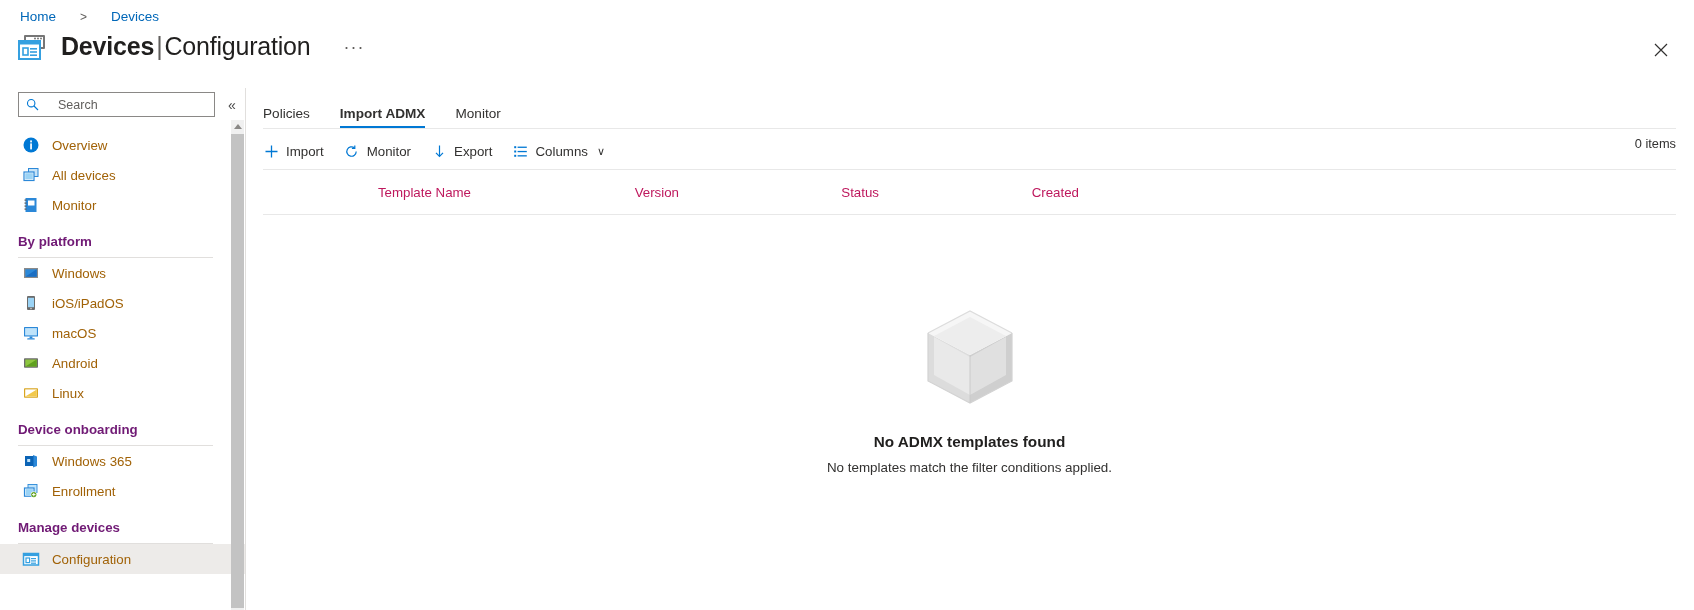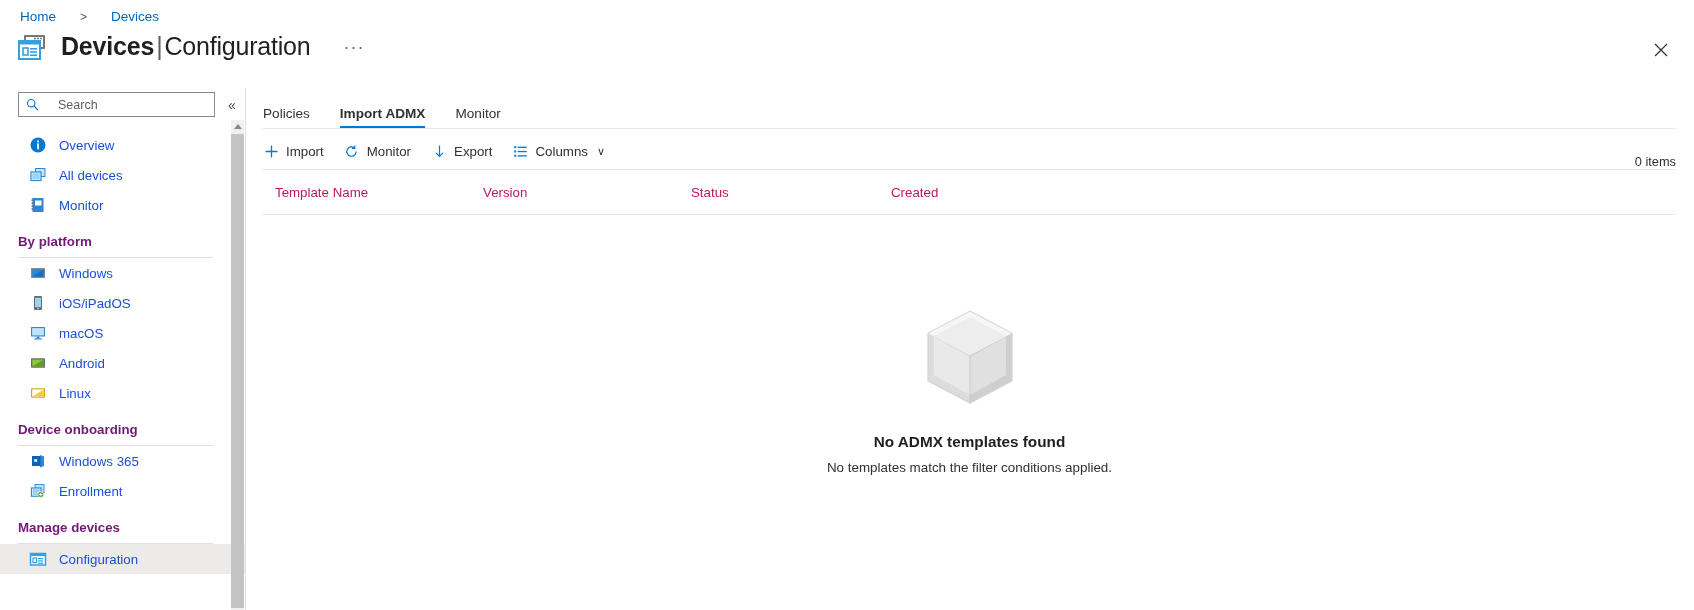--- a/index.html
+++ b/index.html
@@ -61,22 +61,22 @@
     border: 1px solid #8a8886; background: #fff;
     display: flex; align-items: center; gap: 19px;
     padding: 0 7px; font-size: 12.5px;
   }
   .search-box .ph { color: #605e5c; }
   .collapse-btn { color:#4a4a4a; font-size: 14px; cursor:pointer; padding: 2px 3px;}
 
   .nav { margin-top: 13px; }
   .nav-item {
     display: flex; align-items: center; gap: 12px;
-    height: 30px; padding-left: 29px; font-size: 13.3px;
-    color: #1d4ed8; cursor: pointer;
+    height: 30px; padding-left: 22px; font-size: 13.3px;
+    color: #a16207; cursor: pointer;
   }
   .nav-item.selected { background: #edebe9; }
   .nav-icon { width: 18px; height: 18px; flex: none; position: relative; }
   .nav-group {
     padding: 14px 18px 0 18px;
   }
   .nav-group-label { font-size: 13.3px; font-weight: 700; color: #701a75; }
   .nav-group-rule { height: 1px; background: #e1dfdd; margin-top: 8px; width: 195px; }
 
   
@@ -95,21 +95,21 @@
   .sb-thumb {
     position:absolute; left:0; top:14px; width:13px; height:474px;
     background:#c3c3c3; cursor:pointer;
   }
   .sidebar-divider {
     position:absolute; left:245px; top:88px; width:1px; height:522px;
     background:#e1dfdd;
   }
 
   
-  .main { position: absolute; left: 263px; top: 96px; right: 18px; bottom: 0; }
+  .main { position: absolute; left: 263px; top: 96px; right: 18px; bottom: 0; text-align: right; }
 
   .tabs { display: flex; gap: 30px; align-items: flex-end; height: 32px; }
   .tab {
     font-size: 13.6px; color: #323130; cursor: pointer;
     padding-bottom: 7px; position: relative; white-space: nowrap;
   }
   .tab.active { font-weight: 700; }
   .tab.active::after {
     content:""; position:absolute; left:0; right:0; bottom:0;
     height:2px; background:#0078d4;
@@ -120,21 +120,21 @@
     display:flex; align-items:center; gap: 20px;
     height: 40px; padding-top: 4px; position: relative;
   }
   .tb-btn {
     display:flex; align-items:center; gap:7px;
     font-size:13.3px; color:#323130; cursor:pointer; white-space:nowrap;
   }
   .tb-icon { width:16px; height:16px; display:flex; align-items:center; justify-content:center; color:#0078d4;}
   .chev { color:#323130; font-size:11px; margin-left:2px; }
   .items-count {
-    position:absolute; right:0; top:25px;
+    position:absolute; right:0; top:7px;
     font-size:12.8px; color:#323130;
   }
   .toolbar-rule { height:1px; background:#e8e8e8; }
 
   .table-head {
     display:flex; align-items:center; height:44px;
     font-size:13.3px; font-weight:400; color:#be185d;
   }
   .th { padding-left: 12px; }
   .th-1 { width: 208px; }

